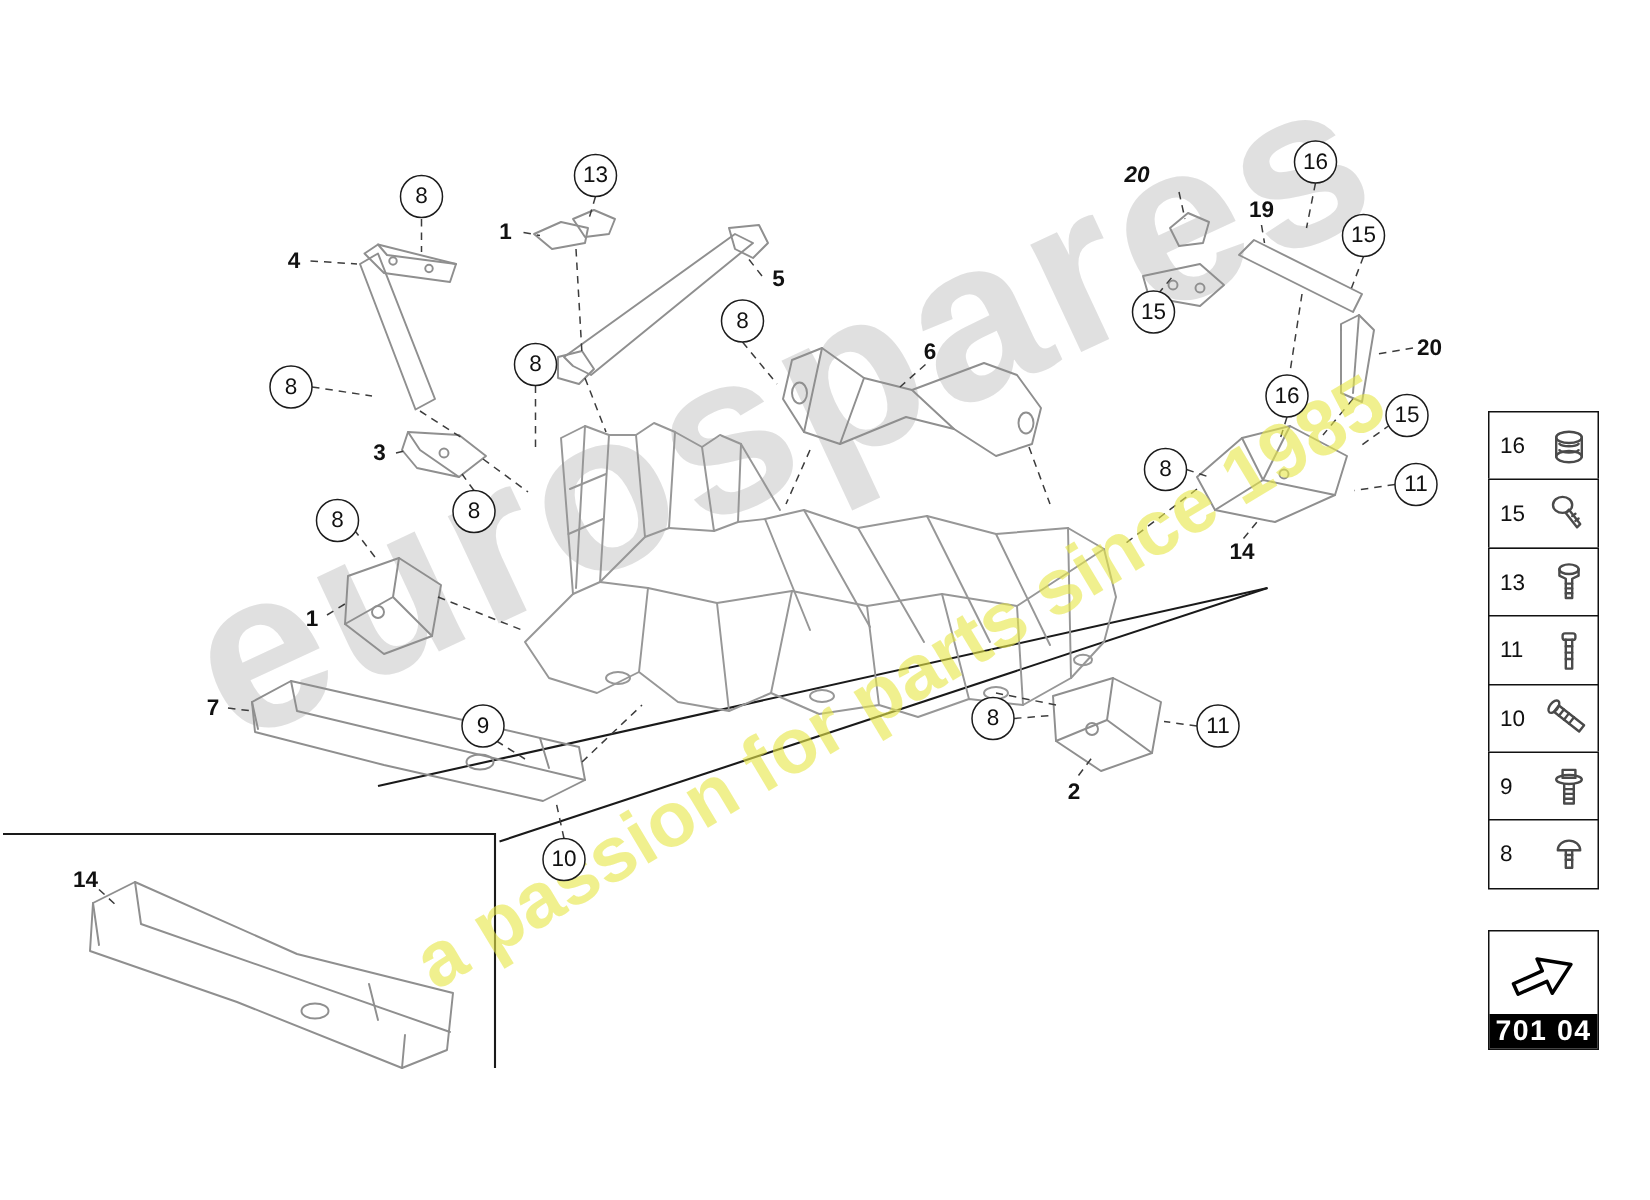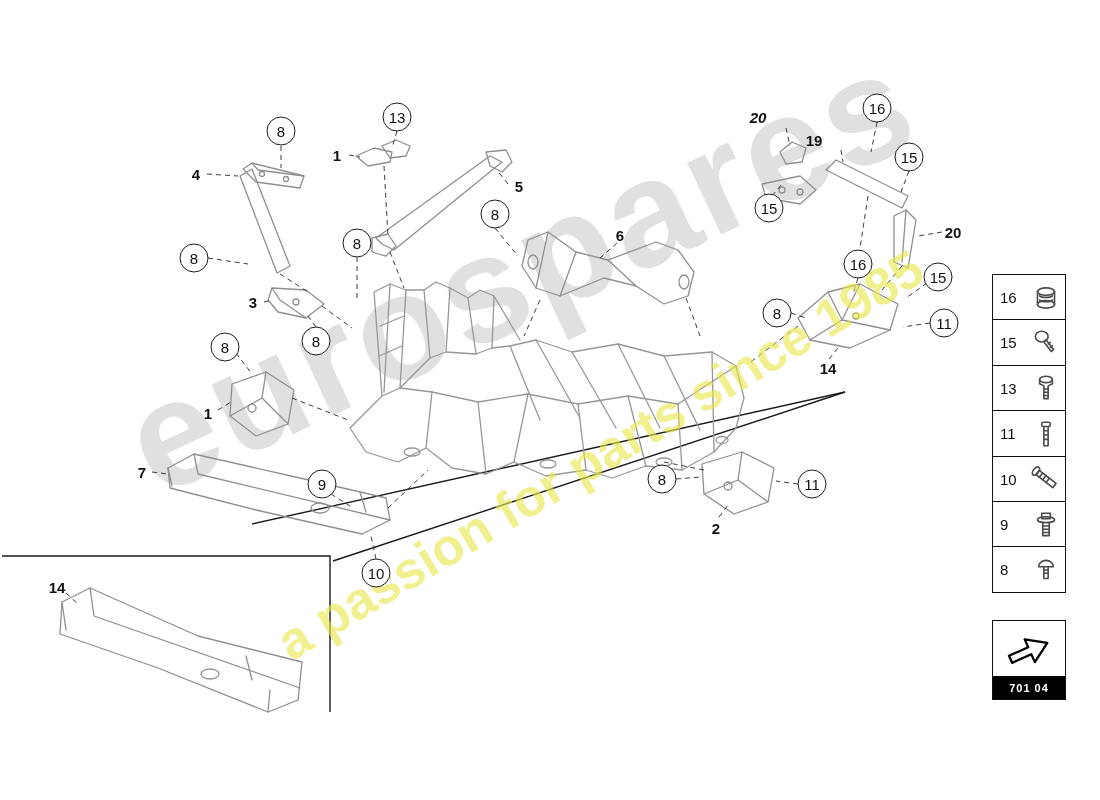--- a/index.html
+++ b/index.html
@@ -42,21 +42,21 @@
   .legend-icon svg { width:32px; height:38px; stroke:#4a4a4a; fill:none; stroke-width:1.5; stroke-linejoin:round; stroke-linecap:round; display:block; }
 
   .code-box {
     position:absolute; left:992px; top:620px; width:74px; height:80px;
     border:1.6px solid #111; background:#fff; z-index:5;
     display:flex; flex-direction:column;
   }
   .code-arrow { flex:1; display:flex; align-items:center; justify-content:center; }
   .code-arrow svg { width:58px; height:46px; }
   .code-label {
-    height:23px; background:#000; color:#fff; font-weight:700; font-size:11px;
+    height:23px; background:#000; color:#fff; font-weight:700; font-size:19px;
     display:flex; align-items:center; justify-content:center; letter-spacing:1px;
   }
 </style>
 </head>
 <body>
 
 <div class="canvas">
 
   <div class="watermark-brand">eurospares</div>
 
@@ -167,21 +167,21 @@
       <div class="callout plain" style="left: 196px; top: 174px;">4</div>
       <div class="callout plain" style="left: 519px; top: 186px;">5</div>
       <div class="callout circled" style="left: 357px; top: 243px;">8</div>
       <div class="callout circled" style="left: 194px; top: 258px;">8</div>
       <div class="callout circled" style="left: 495px; top: 214px;">8</div>
       <div class="callout plain" style="left: 253px; top: 302px;">3</div>
       <div class="callout circled" style="left: 316px; top: 341px;">8</div>
       <div class="callout circled" style="left: 225px; top: 347px;">8</div>
       <div class="callout plain" style="left: 620px; top: 235px;">6</div>
       <div class="callout plain" style="left: 758px; top: 117px; font-style: italic;">20</div>
-      <div class="callout plain" style="left: 814px; top: 140px;">19</div>
+      <div class="callout plain" style="left: 841px; top: 140px;">19</div>
       <div class="callout circled" style="left: 877px; top: 108px;">16</div>
       <div class="callout circled" style="left: 909px; top: 157px;">15</div>
       <div class="callout circled" style="left: 769px; top: 208px;">15</div>
       <div class="callout plain" style="left: 953px; top: 232px;">20</div>
       <div class="callout circled" style="left: 858px; top: 264px;">16</div>
       <div class="callout circled" style="left: 938px; top: 277px;">15</div>
       <div class="callout circled" style="left: 777px; top: 313px;">8</div>
       <div class="callout circled" style="left: 944px; top: 323px;">11</div>
       <div class="callout plain" style="left: 828px; top: 368px;">14</div>
       <div class="callout plain" style="left: 208px; top: 413px;">1</div>

